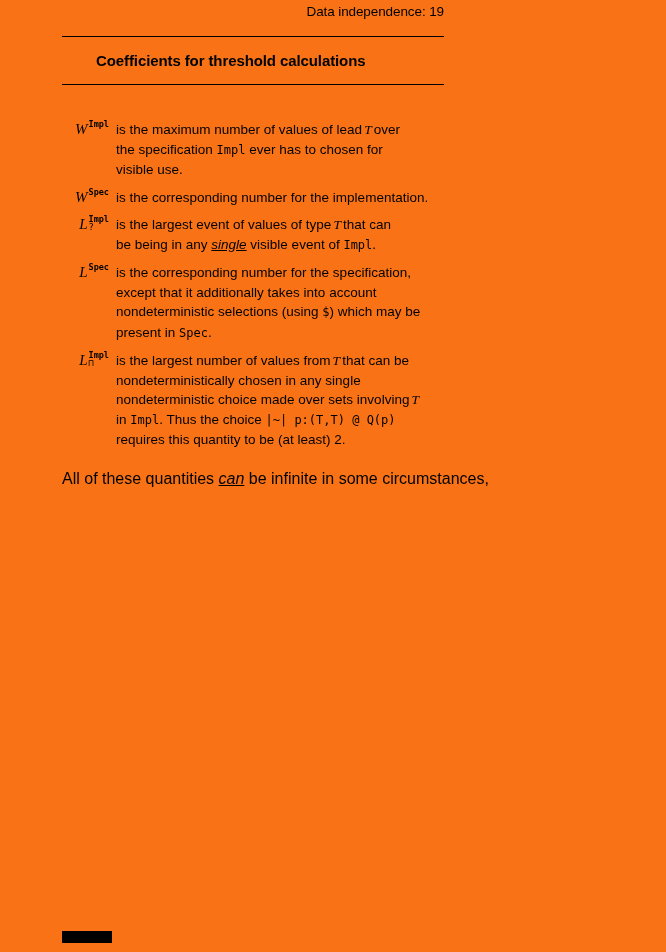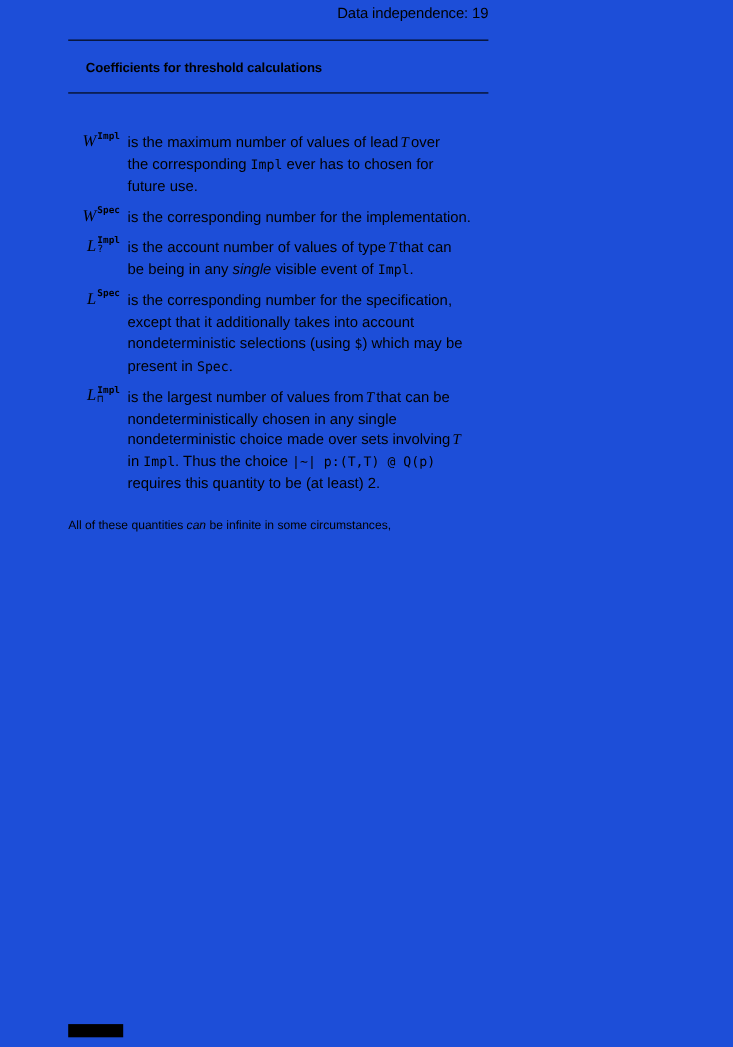--- a/index.html
+++ b/index.html
@@ -1,29 +1,29 @@
 <!DOCTYPE html>
 <html><head>
 <meta charset="utf-8">
 <style>
   html,body{margin:0;padding:0;background:#888;}
   .slide{
-    width:666px;height:952px;position:relative;background:#1d4ed8;
+    width:666px;height:952px;position:relative;background:#f97316;
     font-family:"Liberation Sans",sans-serif;color:#000;overflow:hidden;
   }
   .content{position:absolute;left:62px;top:0;width:382px;}
   .page-header{
     padding-top:4px;text-align:right;font-size:13.5px;line-height:16px;
     letter-spacing:-0.1px;
   }
   .rule{border:0;border-top:1.5px solid #000;margin:0;width:100%;}
   .rule-top{margin-top:16px;}
   .rule-under-title{margin-top:14px;}
   .slide-title{
-    margin:15px 0 0 16px;font-size:12px;font-weight:bold;line-height:18px;
+    margin:15px 0 0 34px;font-size:15px;font-weight:bold;line-height:18px;
     letter-spacing:-0.1px;
   }
   .def-list{margin-top:35px;}
   .def-row{display:flex;margin-bottom:8px;align-items:flex-start;}
   .def-term{
     flex:0 0 47px;margin-right:7px;display:flex;justify-content:flex-end;
     line-height:19.5px;white-space:nowrap;
   }
   .sym-base{
     font-family:"Liberation Serif",serif;font-style:italic;font-size:15px;
@@ -33,23 +33,23 @@
   }
   .sym-sup,.sym-sub{
     display:block;font-family:"DejaVu Sans Mono","DejaVu Sans",monospace;
     font-size:8.5px;line-height:8px;font-weight:bold;min-height:8px;
   }
   .sym-sub{font-weight:normal;font-size:9px;}
   .def-desc{
     flex:1 1 auto;font-size:13.5px;line-height:19.5px;white-space:nowrap;
   }
   .closing{
-    margin-top:19px;font-size:11px;line-height:19.5px;white-space:nowrap;
+    margin-top:19px;font-size:16px;line-height:19.5px;white-space:nowrap;
   }
-  .seg-i{font-style:italic;}
+  .seg-i{font-style:italic;text-decoration:underline;}
   .seg-mi{font-family:"Liberation Serif",serif;font-style:italic;padding:0 2px;}
   .seg-tt{font-family:"DejaVu Sans Mono",monospace;font-size:12px;}
   .progress-marker{
     position:absolute;left:62px;top:931px;width:50px;height:12px;background:#000;
   }
 </style>
 </head>
 <body>
 
 <div class="slide">
@@ -68,21 +68,21 @@
     <div class="def-list">
 
       <div class="def-row">
         <div class="def-term">
             <span class="sym-base">W</span>
             <span class="sym-stack">
               <span class="sym-sup">Impl</span>
               <span class="sym-sub"></span>
             </span>
           </div>
-        <div class="def-desc"><span class="seg-n">is the maximum number of values of lead</span><span class="seg-mi">T</span><span class="seg-n">over</span><br><span class="seg-n">the corresponding </span><span class="seg-tt">Impl</span><span class="seg-n"> ever has to chosen for</span><br><span class="seg-n">future use.</span></div>
+        <div class="def-desc"><span class="seg-n">is the maximum number of values of lead</span><span class="seg-mi">T</span><span class="seg-n">over</span><br><span class="seg-n">the specification </span><span class="seg-tt">Impl</span><span class="seg-n"> ever has to chosen for</span><br><span class="seg-n">visible use.</span></div>
       </div>
 
       <div class="def-row">
         <div class="def-term">
             <span class="sym-base">W</span>
             <span class="sym-stack">
               <span class="sym-sup">Spec</span>
               <span class="sym-sub"></span>
             </span>
           </div>
@@ -90,21 +90,21 @@
       </div>
 
       <div class="def-row">
         <div class="def-term">
             <span class="sym-base">L</span>
             <span class="sym-stack">
               <span class="sym-sup">Impl</span>
               <span class="sym-sub">?</span>
             </span>
           </div>
-        <div class="def-desc"><span class="seg-n">is the account number of values of type</span><span class="seg-mi">T</span><span class="seg-n">that can</span><br><span class="seg-n">be being in any </span><span class="seg-i">single</span><span class="seg-n"> visible event of </span><span class="seg-tt">Impl</span><span class="seg-n">.</span></div>
+        <div class="def-desc"><span class="seg-n">is the largest event of values of type</span><span class="seg-mi">T</span><span class="seg-n">that can</span><br><span class="seg-n">be being in any </span><span class="seg-i">single</span><span class="seg-n"> visible event of </span><span class="seg-tt">Impl</span><span class="seg-n">.</span></div>
       </div>
 
       <div class="def-row">
         <div class="def-term">
             <span class="sym-base">L</span>
             <span class="sym-stack">
               <span class="sym-sup">Spec</span>
               <span class="sym-sub"></span>
             </span>
           </div>

